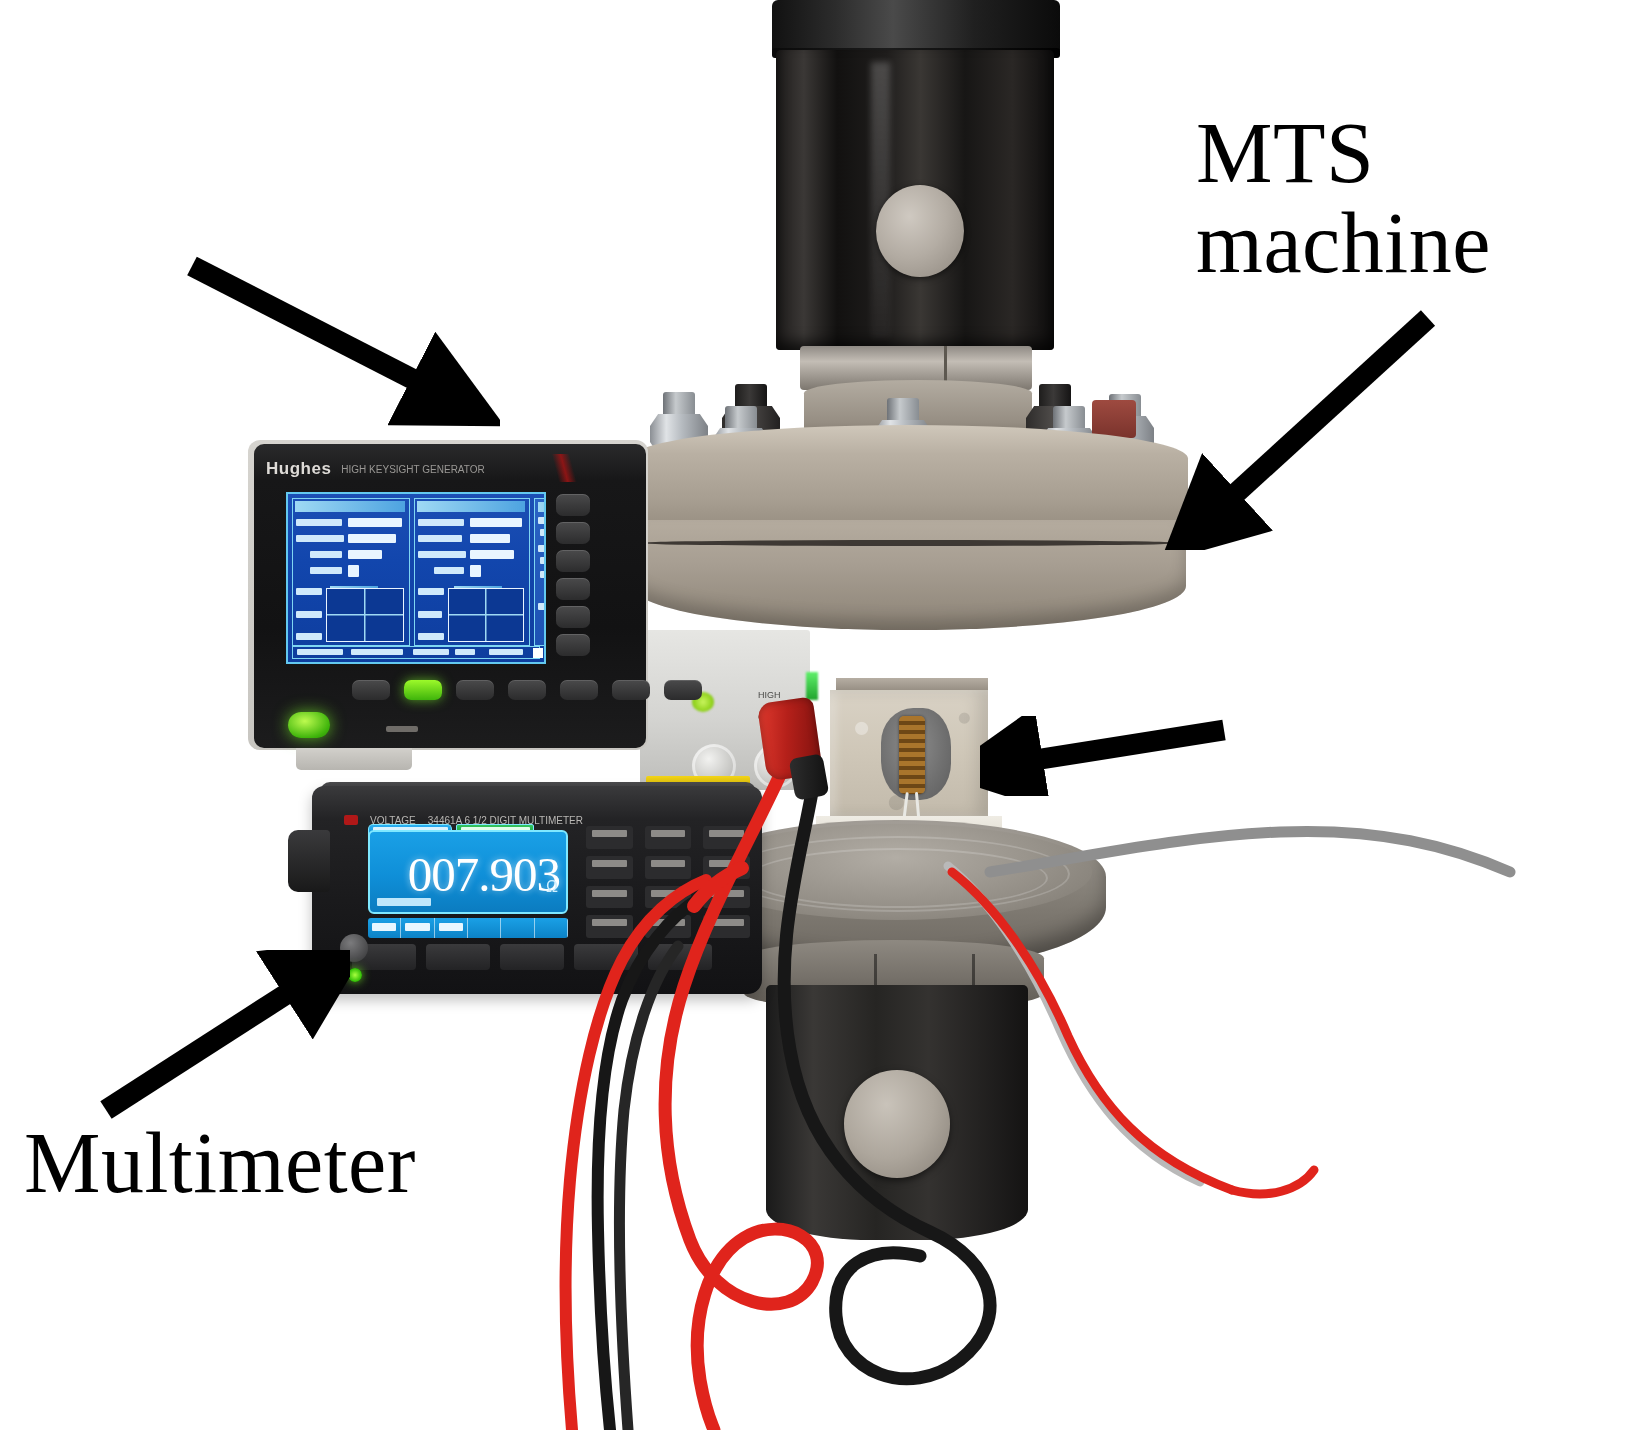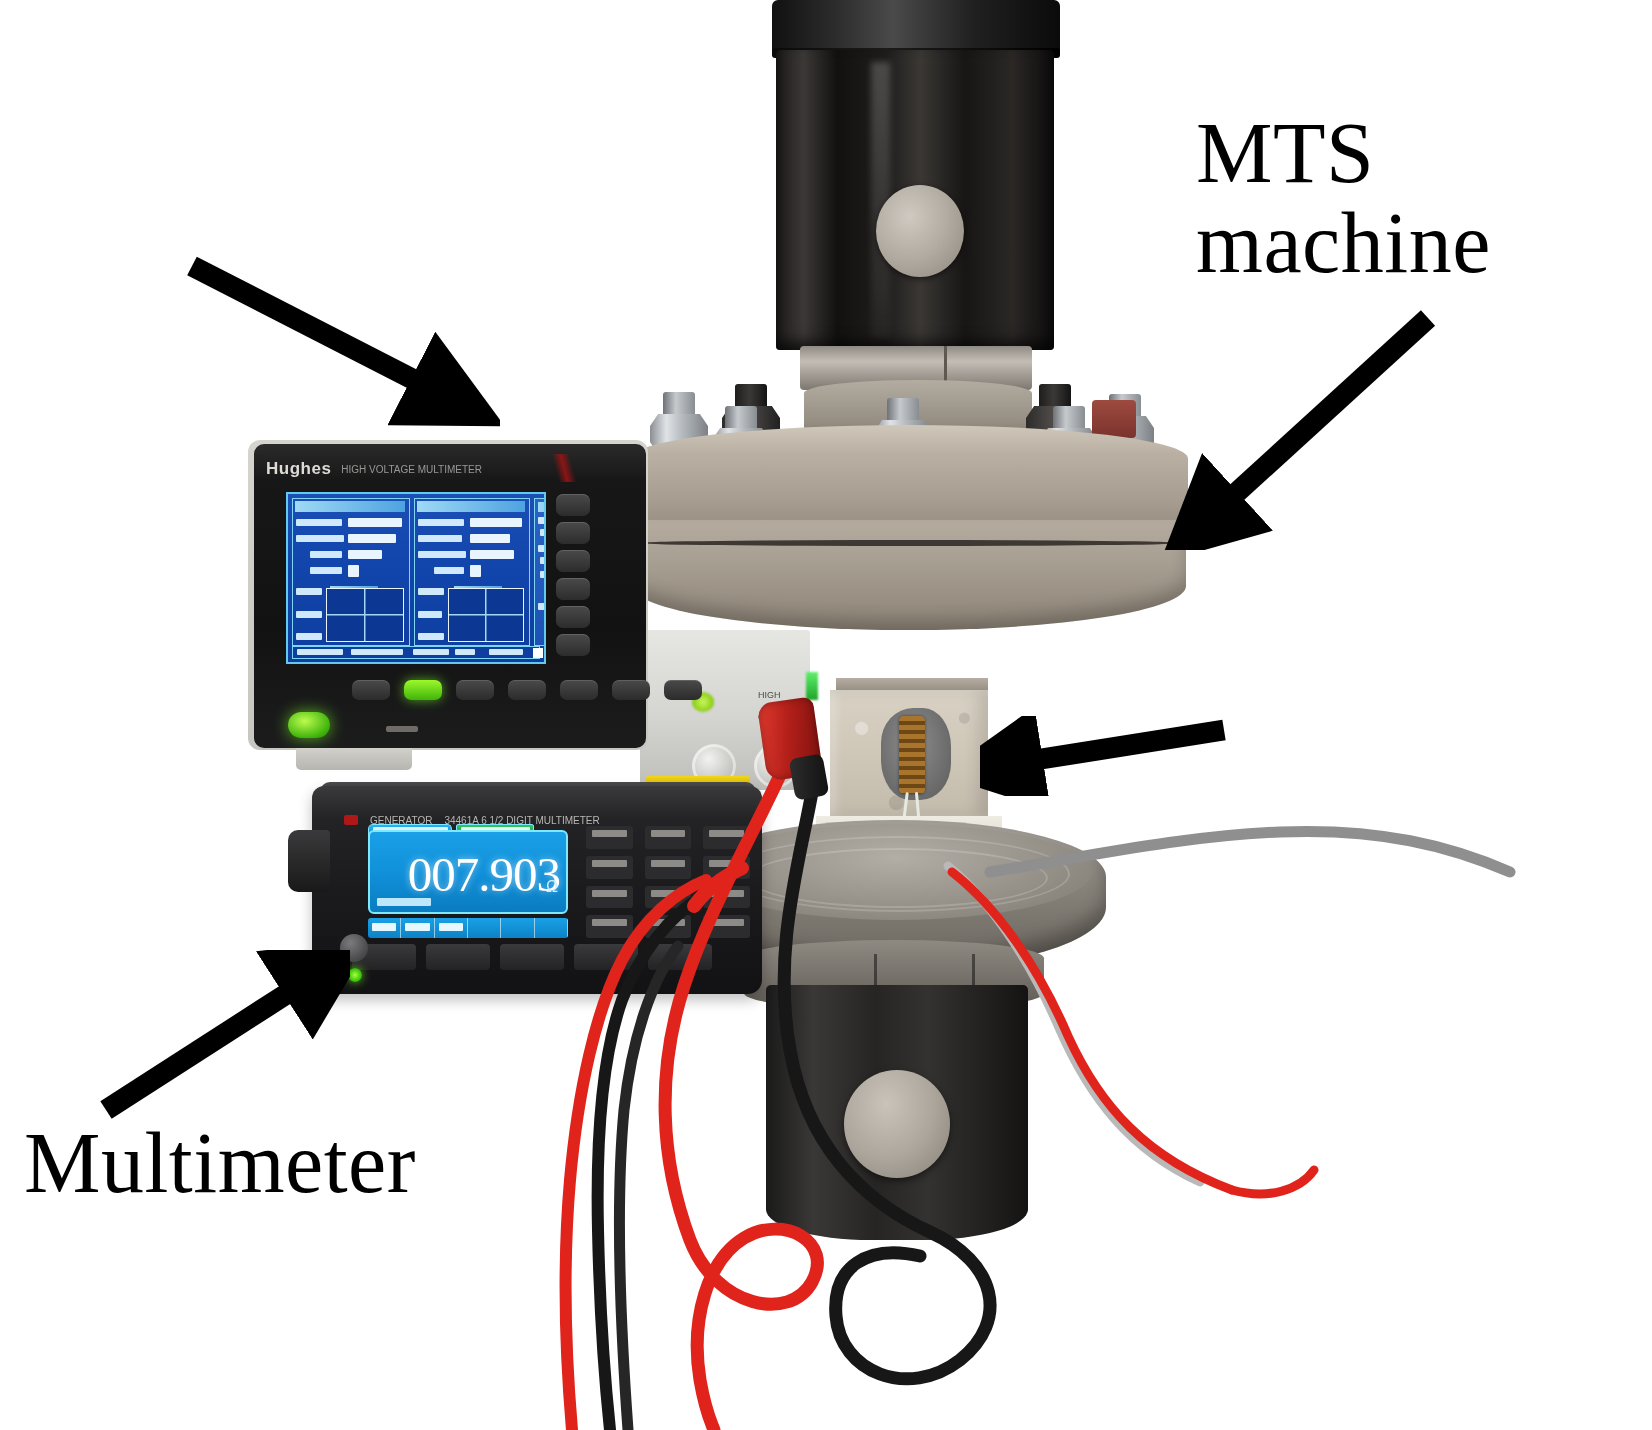--- a/index.html
+++ b/index.html
@@ -518,21 +518,21 @@
       <div class="psu-yellow"></div>
       <div class="psu-green-edge"></div>
     </div>
 
     <div>
       <div class="gen-outer"></div>
       <div class="gen-face"></div>
 
       <div class="gen-brandbar">
         <span class="gen-brand">Hughes</span>
-        <span class="gen-subbrand">HIGH VOLTAGE MULTIMETER</span>
+        <span class="gen-subbrand">HIGH KEYSIGHT GENERATOR</span>
         <span class="gen-swoosh"></span>
       </div>
 
       <div class="gen-screen">
 
         <div class="gsp panel" style="left:4px; top:4px; width:118px; height:148px;"></div>
         <div class="gs-title" style="left:7px; top:7px; width:110px;"></div>
         <div class="gs-line" style="left:8px;  top:25px; width:46px;"></div>
         <div class="gs-val" style="left:60px; top:24px; width:54px;"></div>
         <div class="gs-line" style="left:8px;  top:41px; width:48px;"></div>
@@ -608,21 +608,21 @@
       <div class="gen-foot"></div>
     </div>
 
     <div>
       <div class="mm-toplip"></div>
       <div class="mm-body"></div>
       <div class="mm-knob"></div>
 
       <div class="mm-brandrow">
         <span class="mm-logo-dot"></span>
-        <span>GENERATOR</span>
+        <span>VOLTAGE</span>
         <span>34461A  6 1/2 DIGIT MULTIMETER</span>
       </div>
 
       <div class="mm-tab">
         <div class="mm-tab-text"></div>
       </div>
       <div class="mm-tab2">
         <div class="mm-tab2-text"></div>
       </div>
 

